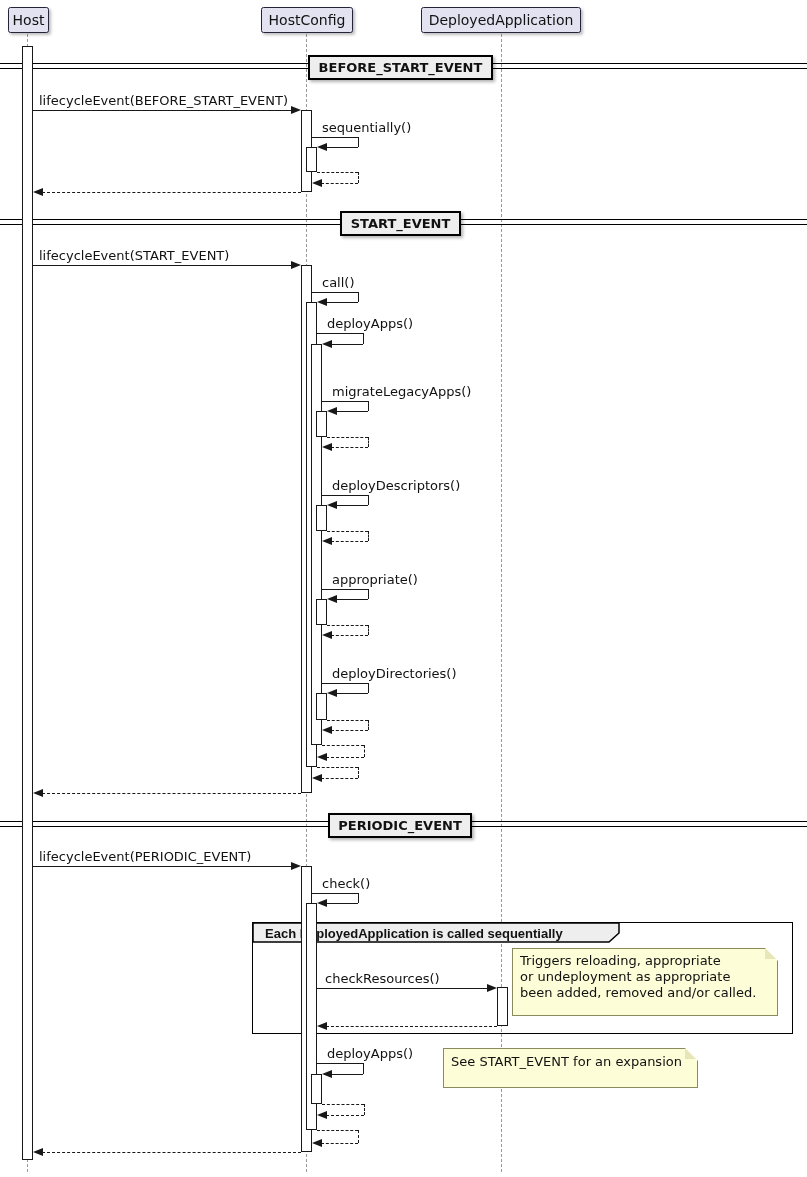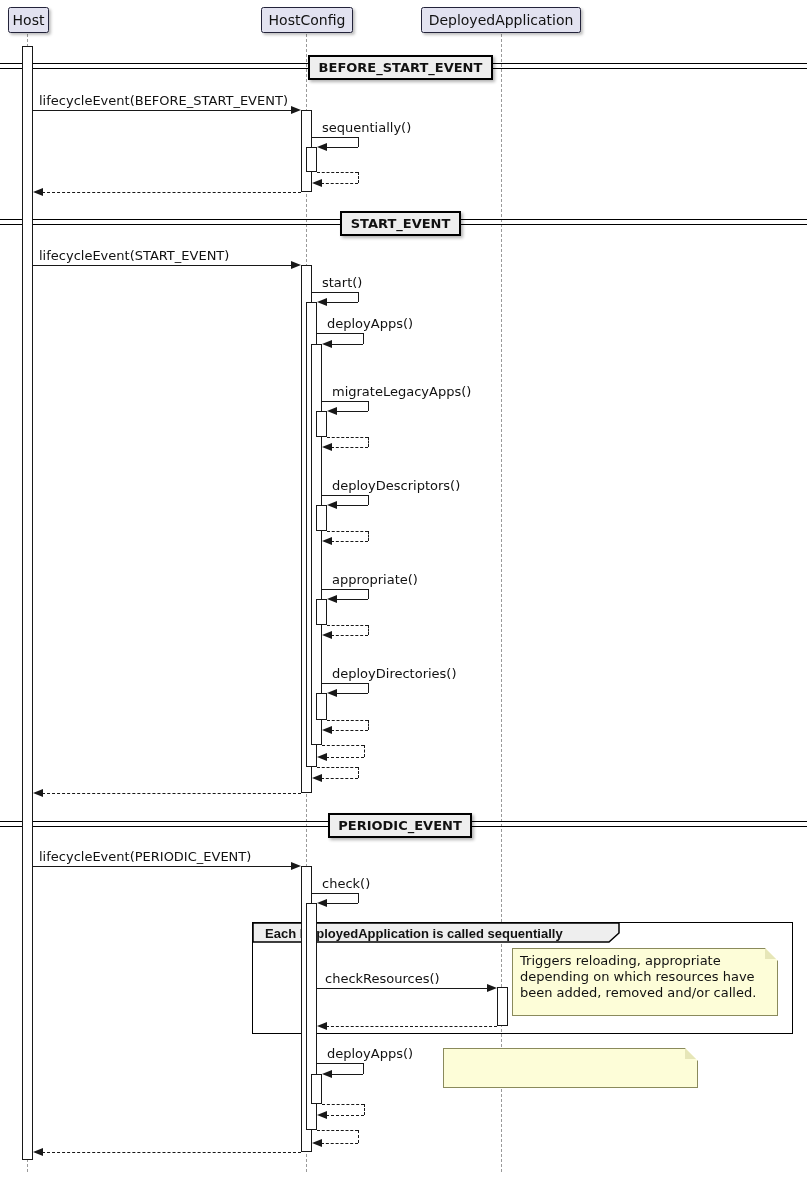--- a/index.html
+++ b/index.html
@@ -65,21 +65,21 @@
     <div class="abs" style="left: 33px; top: 1148px; width: 0px; height: 0px; border-top: 4.5px solid transparent; border-bottom: 4.5px solid transparent; border-right: 10px solid rgb(24, 24, 24);"></div>
     <div class="abs" style="left: 312px; top: 137px; width: 46px; height: 0px; border-top: 1px solid rgb(24, 24, 24);"></div>
     <div class="abs" style="left: 358px; top: 137px; width: 0px; height: 10px; border-left: 1px solid rgb(24, 24, 24);"></div>
     <div class="abs" style="left: 326px; top: 147px; width: 32px; height: 0px; border-top: 1px solid rgb(24, 24, 24);"></div>
     <div class="abs" style="left: 317px; top: 143px; width: 0px; height: 0px; border-top: 4.5px solid transparent; border-bottom: 4.5px solid transparent; border-right: 10px solid rgb(24, 24, 24);"></div>
     <div class="nowrap abs" style="left: 322px; top: 120px; font: 13px &quot;DejaVu Sans&quot;, sans-serif; color: rgb(17, 17, 17);">sequentially()</div>
     <div class="abs" style="left: 312px; top: 292px; width: 46px; height: 0px; border-top: 1px solid rgb(24, 24, 24);"></div>
     <div class="abs" style="left: 358px; top: 292px; width: 0px; height: 10px; border-left: 1px solid rgb(24, 24, 24);"></div>
     <div class="abs" style="left: 326px; top: 302px; width: 32px; height: 0px; border-top: 1px solid rgb(24, 24, 24);"></div>
     <div class="abs" style="left: 317px; top: 298px; width: 0px; height: 0px; border-top: 4.5px solid transparent; border-bottom: 4.5px solid transparent; border-right: 10px solid rgb(24, 24, 24);"></div>
-    <div class="nowrap abs" style="left: 322px; top: 275px; font: 13px &quot;DejaVu Sans&quot;, sans-serif; color: rgb(17, 17, 17);">start()</div>
+    <div class="nowrap abs" style="left: 322px; top: 275px; font: 13px &quot;DejaVu Sans&quot;, sans-serif; color: rgb(17, 17, 17);">call()</div>
     <div class="abs" style="left: 317px; top: 333px; width: 46px; height: 0px; border-top: 1px solid rgb(24, 24, 24);"></div>
     <div class="abs" style="left: 363px; top: 333px; width: 0px; height: 11px; border-left: 1px solid rgb(24, 24, 24);"></div>
     <div class="abs" style="left: 331px; top: 344px; width: 32px; height: 0px; border-top: 1px solid rgb(24, 24, 24);"></div>
     <div class="abs" style="left: 322px; top: 340px; width: 0px; height: 0px; border-top: 4.5px solid transparent; border-bottom: 4.5px solid transparent; border-right: 10px solid rgb(24, 24, 24);"></div>
     <div class="nowrap abs" style="left: 327px; top: 316px; font: 13px &quot;DejaVu Sans&quot;, sans-serif; color: rgb(17, 17, 17);">deployApps()</div>
     <div class="abs" style="left: 322px; top: 401px; width: 46px; height: 0px; border-top: 1px solid rgb(24, 24, 24);"></div>
     <div class="abs" style="left: 368px; top: 401px; width: 0px; height: 10px; border-left: 1px solid rgb(24, 24, 24);"></div>
     <div class="abs" style="left: 336px; top: 411px; width: 32px; height: 0px; border-top: 1px solid rgb(24, 24, 24);"></div>
     <div class="abs" style="left: 327px; top: 407px; width: 0px; height: 0px; border-top: 4.5px solid transparent; border-bottom: 4.5px solid transparent; border-right: 10px solid rgb(24, 24, 24);"></div>
     <div class="nowrap abs" style="left: 332px; top: 384px; font: 13px &quot;DejaVu Sans&quot;, sans-serif; color: rgb(17, 17, 17);">migrateLegacyApps()</div>
@@ -139,25 +139,26 @@
     <div class="abs" style="left: 322px; top: 1104px; width: 42px; height: 0px; border-top: 1px dashed rgb(24, 24, 24);"></div>
     <div class="abs" style="left: 364px; top: 1104px; width: 0px; height: 11px; border-left: 1px dashed rgb(24, 24, 24);"></div>
     <div class="abs" style="left: 326px; top: 1115px; width: 38px; height: 0px; border-top: 1px dashed rgb(24, 24, 24);"></div>
     <div class="abs" style="left: 317px; top: 1111px; width: 0px; height: 0px; border-top: 4.5px solid transparent; border-bottom: 4.5px solid transparent; border-right: 10px solid rgb(24, 24, 24);"></div>
     <div class="abs" style="left: 317px; top: 1130px; width: 41px; height: 0px; border-top: 1px dashed rgb(24, 24, 24);"></div>
     <div class="abs" style="left: 358px; top: 1130px; width: 0px; height: 13px; border-left: 1px dashed rgb(24, 24, 24);"></div>
     <div class="abs" style="left: 321px; top: 1143px; width: 37px; height: 0px; border-top: 1px dashed rgb(24, 24, 24);"></div>
     <div class="abs" style="left: 312px; top: 1139px; width: 0px; height: 0px; border-top: 4.5px solid transparent; border-bottom: 4.5px solid transparent; border-right: 10px solid rgb(24, 24, 24);"></div>
     <div class="abs" style="left: 512px; top: 948px; width: 266px; height: 68px; background: rgb(253, 253, 216); border: 1px solid rgb(138, 138, 92); box-sizing: border-box; font: 13px / 16px &quot;DejaVu Sans&quot;, sans-serif; color: rgb(17, 17, 17); padding: 4px 0px 0px 7px;">
       <div class="nowrap">Triggers reloading, appropriate</div>
-      <div class="nowrap">depending on which resources have</div>
+      <div class="nowrap">or undeployment as appropriate</div>
       <div class="nowrap">been added, removed and/or called.</div>
     </div>
     <div class="abs" style="left: 764px; top: 947px; width: 0px; height: 0px; border-top: 14px solid rgb(255, 255, 255); border-left: 14px solid transparent;"></div>
     <div class="abs" style="left: 765px; top: 948px; width: 0px; height: 0px; border-bottom: 11px solid rgb(230, 230, 184); border-right: 11px solid transparent;"></div>
     <div class="abs" style="left: 443px; top: 1048px; width: 255px; height: 40px; background: rgb(253, 253, 216); border: 1px solid rgb(138, 138, 92); box-sizing: border-box; font: 13px / 18px &quot;DejaVu Sans&quot;, sans-serif; color: rgb(17, 17, 17); padding: 4px 0px 0px 7px;">
+      <div class="nowrap">See START_EVENT for an expansion</div>
     </div>
     <div class="abs" style="left: 684px; top: 1047px; width: 0px; height: 0px; border-top: 14px solid rgb(255, 255, 255); border-left: 14px solid transparent;"></div>
     <div class="abs" style="left: 685px; top: 1048px; width: 0px; height: 0px; border-bottom: 11px solid rgb(230, 230, 184); border-right: 11px solid transparent;"></div>
     <div class="nowrap abs" style="left: 8px; top: 7px; width: 41px; height: 26px; background: rgb(226, 226, 240); border: 1px solid rgb(35, 35, 58); border-radius: 2.5px; box-shadow: rgba(0, 0, 0, 0.25) 2px 2px 3px; box-sizing: border-box; text-align: center; font: 14px / 24px &quot;DejaVu Sans&quot;, sans-serif; color: rgb(17, 17, 17);">Host</div>
     <div class="nowrap abs" style="left: 261px; top: 7px; width: 92px; height: 26px; background: rgb(226, 226, 240); border: 1px solid rgb(35, 35, 58); border-radius: 2.5px; box-shadow: rgba(0, 0, 0, 0.25) 2px 2px 3px; box-sizing: border-box; text-align: center; font: 14px / 24px &quot;DejaVu Sans&quot;, sans-serif; color: rgb(17, 17, 17);">HostConfig</div>
     <div class="nowrap abs" style="left: 421px; top: 7px; width: 160px; height: 26px; background: rgb(226, 226, 240); border: 1px solid rgb(35, 35, 58); border-radius: 2.5px; box-shadow: rgba(0, 0, 0, 0.25) 2px 2px 3px; box-sizing: border-box; text-align: center; font: 14px / 24px &quot;DejaVu Sans&quot;, sans-serif; color: rgb(17, 17, 17);">DeployedApplication</div>
   </div>
 
 </body></html>

